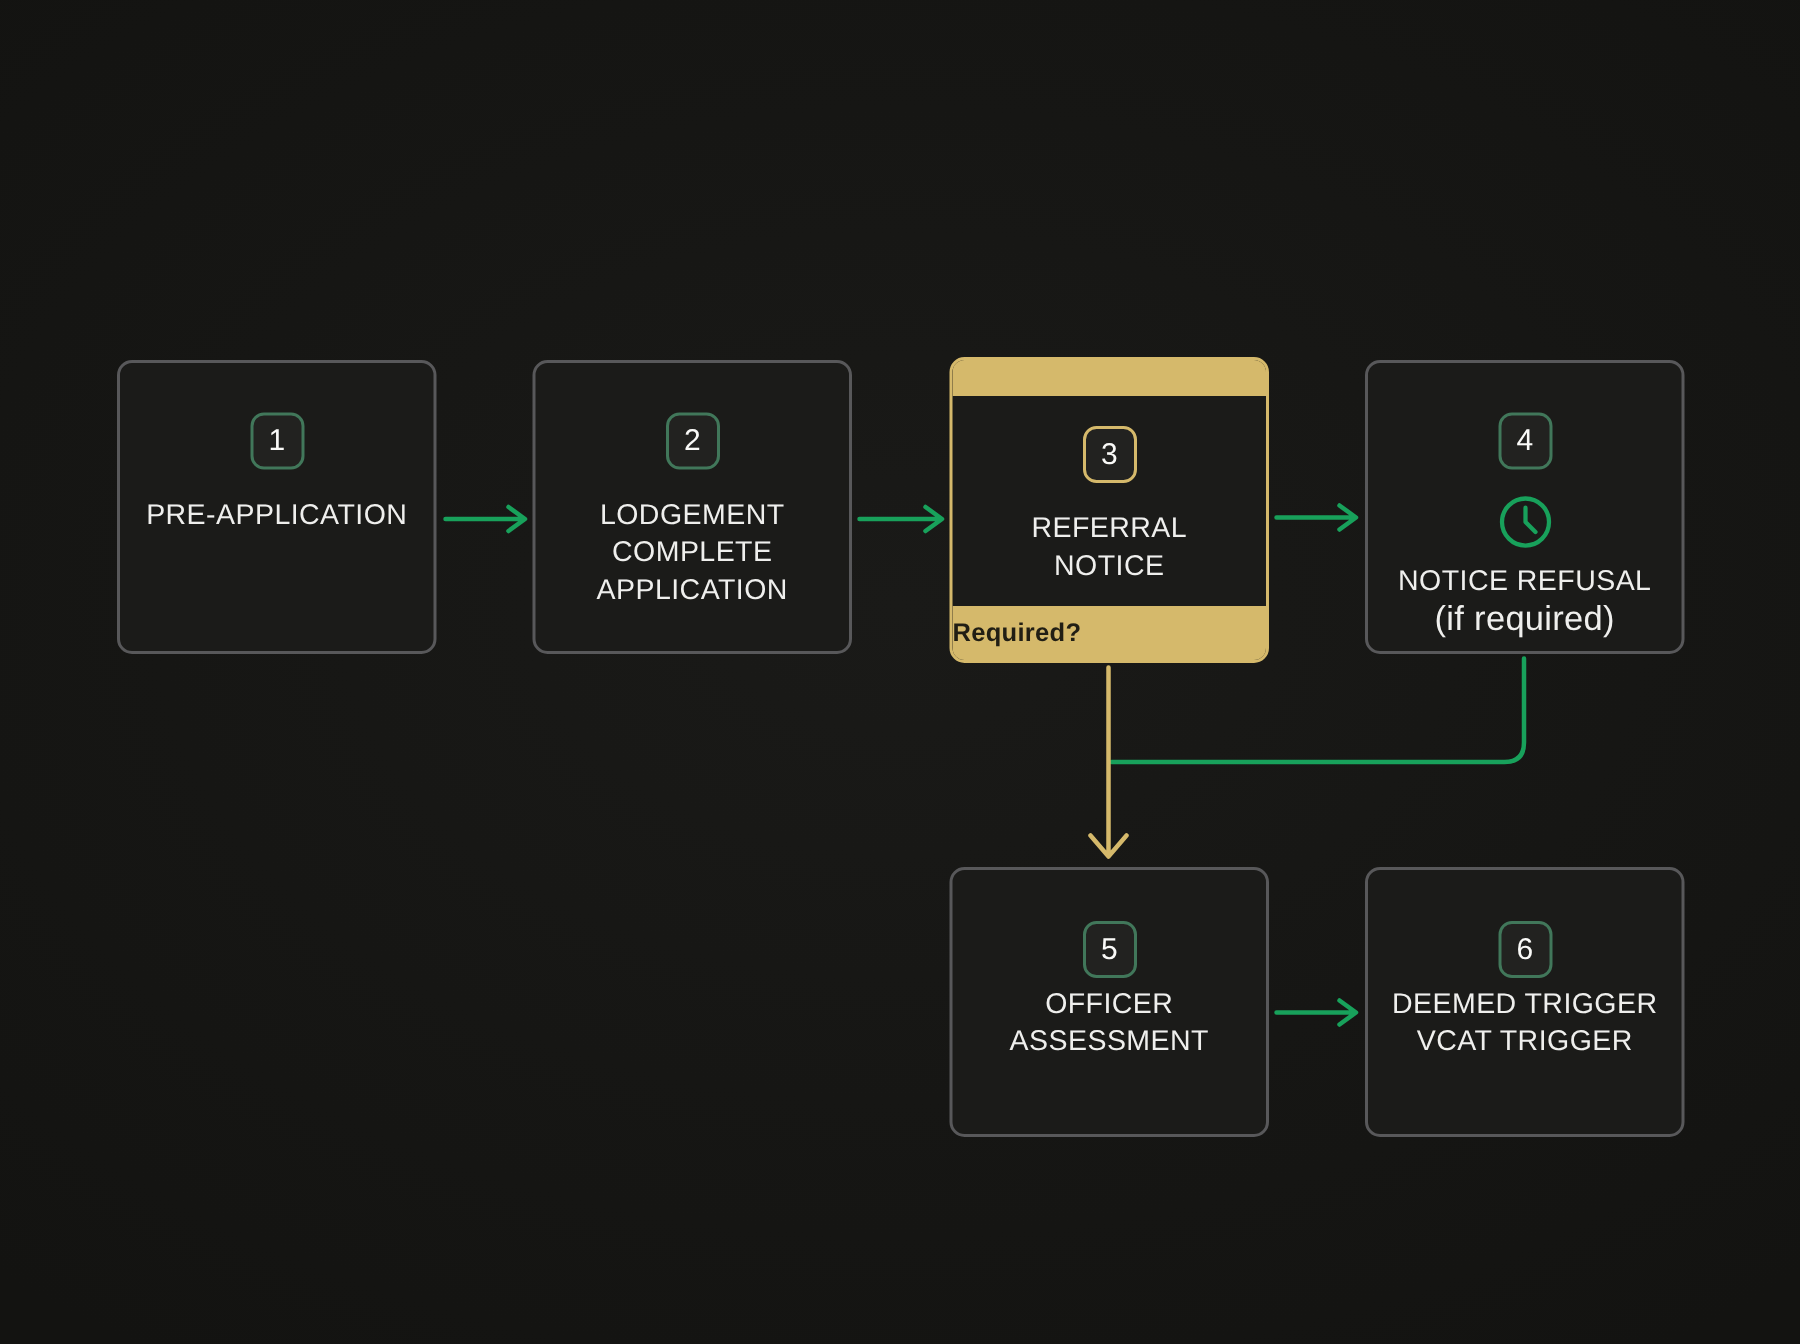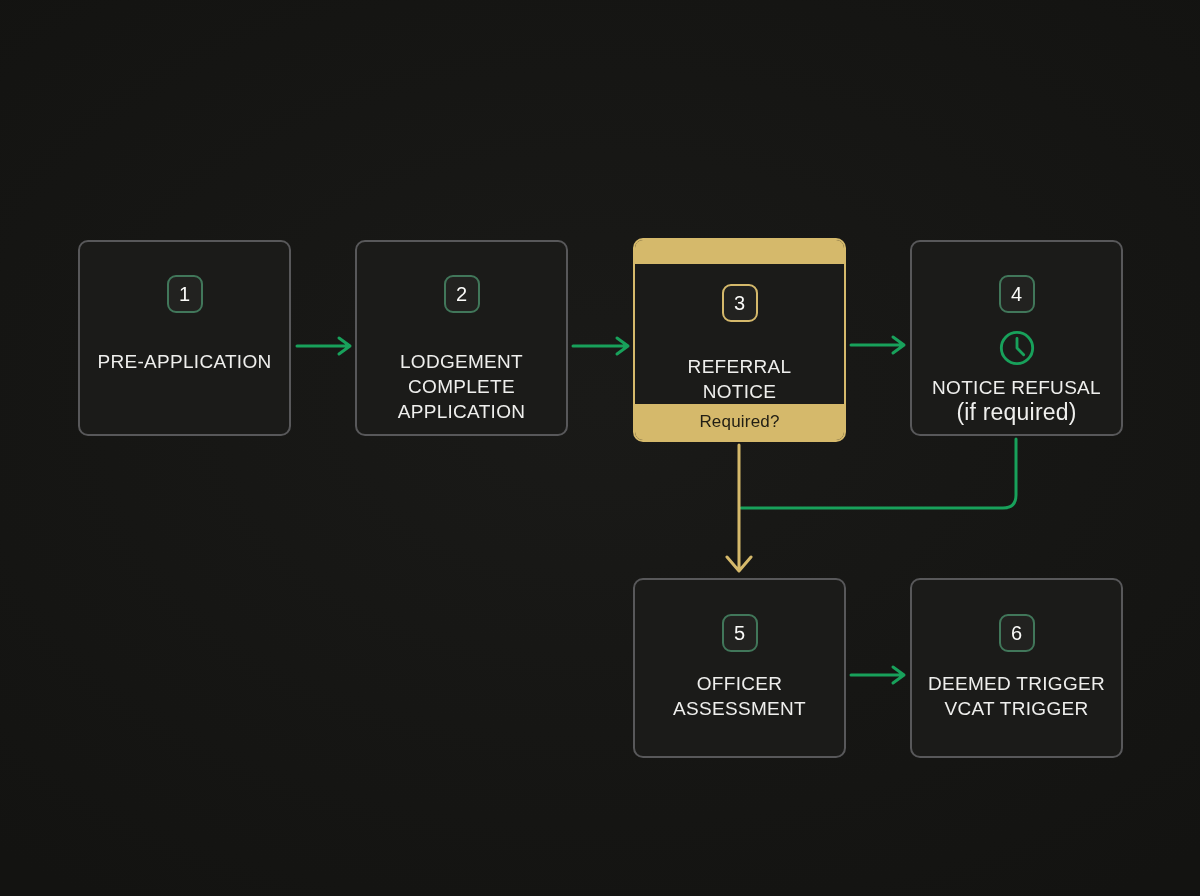--- a/index.html
+++ b/index.html
@@ -16,39 +16,39 @@
     color:#f2f2f0;
   }
   .box .badge{
     width:36px;height:38px;box-sizing:border-box;flex:0 0 auto;
     border:2px solid #41775a;border-radius:9px;background:rgba(255,255,255,0.03);
     display:flex;align-items:center;justify-content:center;
     font-size:20px;color:#fafaf8;
   }
   .box .label{
     text-align:center;font-size:19px;line-height:25px;letter-spacing:.3px;
-    margin-top:36px;color:#efefed;
+    margin-top:18px;color:#efefed;
   }
   .box .label .sub{font-size:23px;letter-spacing:.2px;}
   .box .label span{display:block;}
   .pad-top{padding-top:33px;}
   .pad-top-b{padding-top:34px;}
-  .box5 .label,.box6 .label{margin-top:19px;}
+  .box5 .label,.box6 .label{margin-top:5px;}
   
   .box.gold{
     border-color:#d5b96b;padding:0;overflow:hidden;background:#1b1b19;
   }
   .box.gold .band-top{width:100%;height:24px;background:#d5b96b;flex:0 0 auto;}
   .box.gold .band-bottom{
     width:100%;height:36px;background:#d5b96b;flex:0 0 auto;margin-top:auto;
-    display:flex;align-items:center;justify-content:center;
-    color:#211e14;font-size:17px;font-weight:400;letter-spacing:.2px;
+    display:flex;align-items:center;
+    color:#211e14;font-size:17px;font-weight:700;letter-spacing:.2px;
   }
   .box.gold .badge{border-color:#d5b96b;margin-top:20px;}
-  .box.gold .label{margin-top:32px;}
+  .box.gold .label{margin-top:18px;}
   .clock{margin-top:16px;flex:0 0 auto;}
   .box4 .label{margin-top:8px;}
   svg.wires{position:absolute;left:0;top:0;pointer-events:none;}
 </style>
 </head>
 <body>
 
 <div class="stage">
 
   <div class="box pad-top" style="left:78px;top:240px;width:213px;height:196px;">

